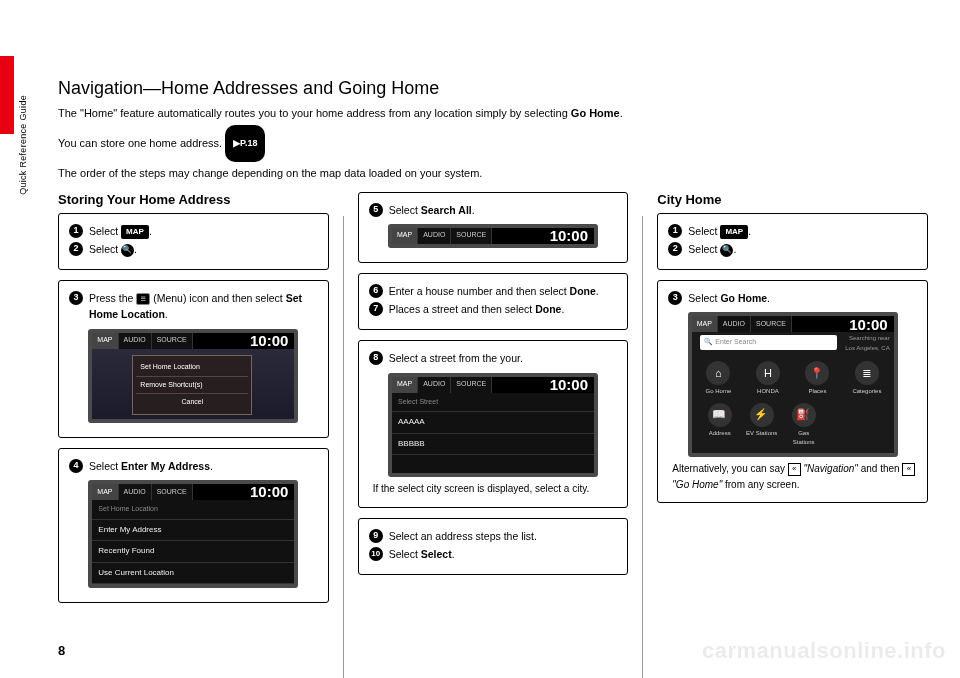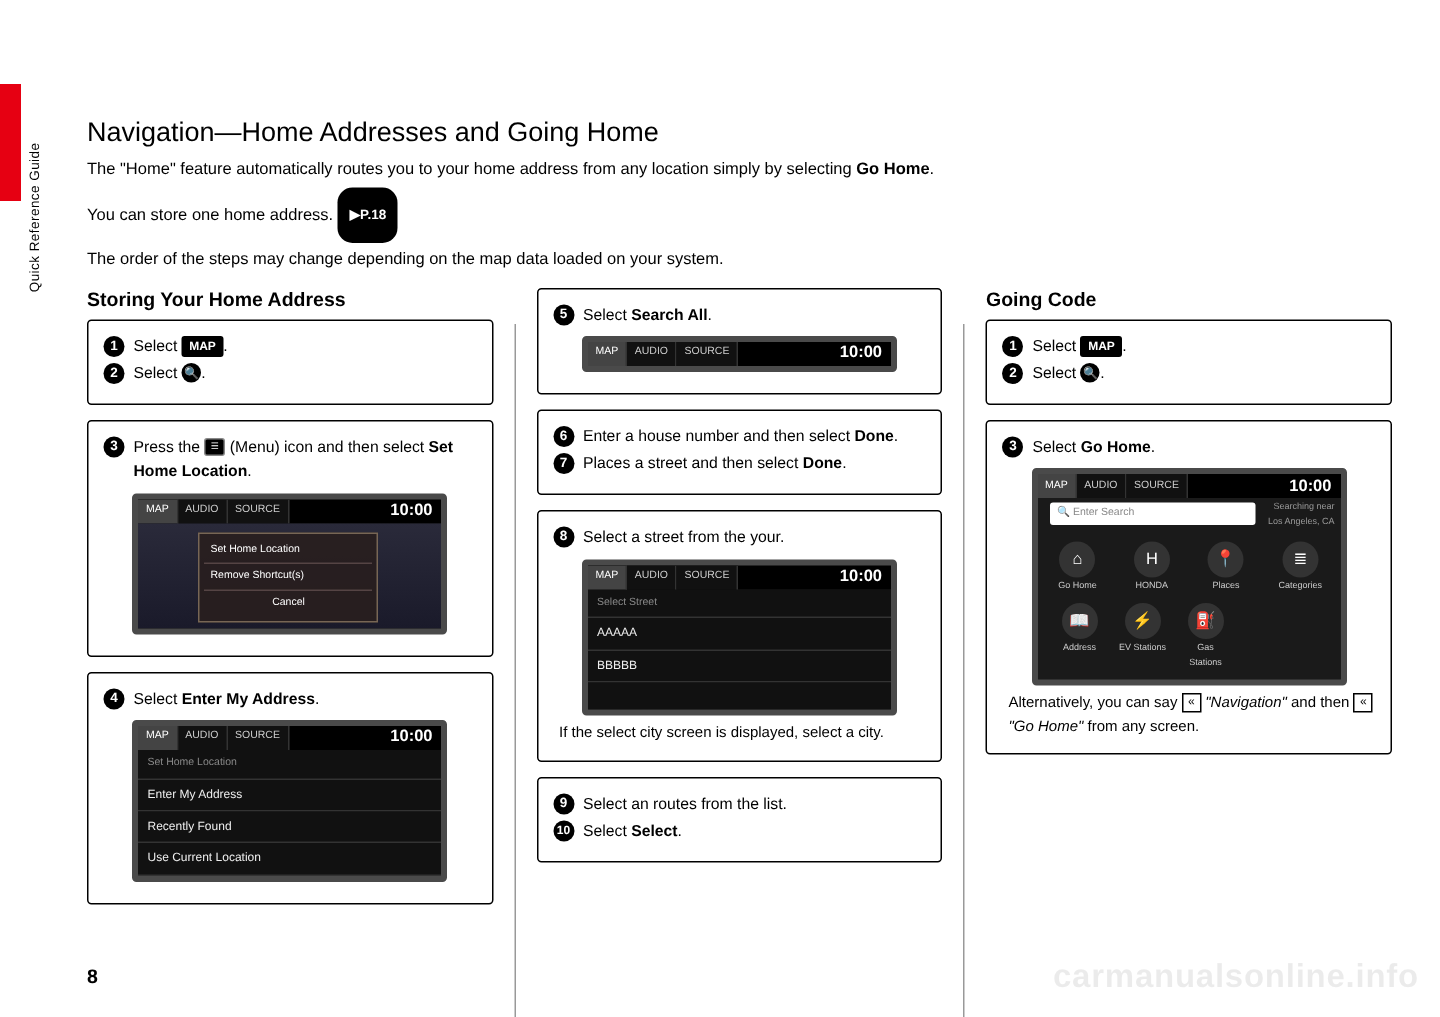--- a/index.html
+++ b/index.html
@@ -141,21 +141,21 @@
   }
   .screen-tab {
     padding: 0 5px;
     border-right: 1px solid #333;
     height: 100%;
     display: flex;
     align-items: center;
     background: #111;
   }
   .screen-tab.active { background: #444; color: #fff; }
-  .screen-time { margin-left: auto; padding-right: 6px; color: #fff; font-weight: bold; font-size: 11px; }
+  .screen-time { margin-left: auto; padding-right: 6px; color: #fff; font-weight: bold; font-size: 15px; }
   .screen-body { padding: 6px 8px; font-size: 8px; color: #ddd; }
   .screen-body.center { text-align: center; }
   .pill {
     display: block;
     margin: 3px auto;
     width: 130px;
     padding: 3px 0;
     background: linear-gradient(#4a5a8a,#2a3a6a);
     border: 1px solid #5a6a9a;
     border-radius: 3px;
@@ -378,35 +378,35 @@
           <div class="list-item">AAAAA</div>
           <div class="list-item">BBBBB</div>
           <div style="height:18px;background:#111;"></div>
         </div>
         <div class="sub">If the select city screen is displayed, select a city.</div>
       </div>
 
       <div class="box">
         <div class="step">
           <span class="num">9</span>
-          <div class="step-body">Select an routes from the list.</div>
+          <div class="step-body">Select an address steps the list.</div>
         </div>
         <div class="step">
           <span class="num" style="font-size:8px;">10</span>
           <div class="step-body">
             <span>Select </span><b>Select</b><span>.</span>
           </div>
         </div>
       </div>
     </div>
 
     <div class="sep"></div>
 
     <div class="col col-c">
-      <h2>Going Code</h2>
+      <h2>City Home</h2>
 
       <div class="box">
         <div class="step">
           <span class="num">1</span>
           <div class="step-body">
             <span>Select </span><span class="btn-black">MAP</span><span>.</span>
           </div>
         </div>
         <div class="step">
           <span class="num">2</span>

